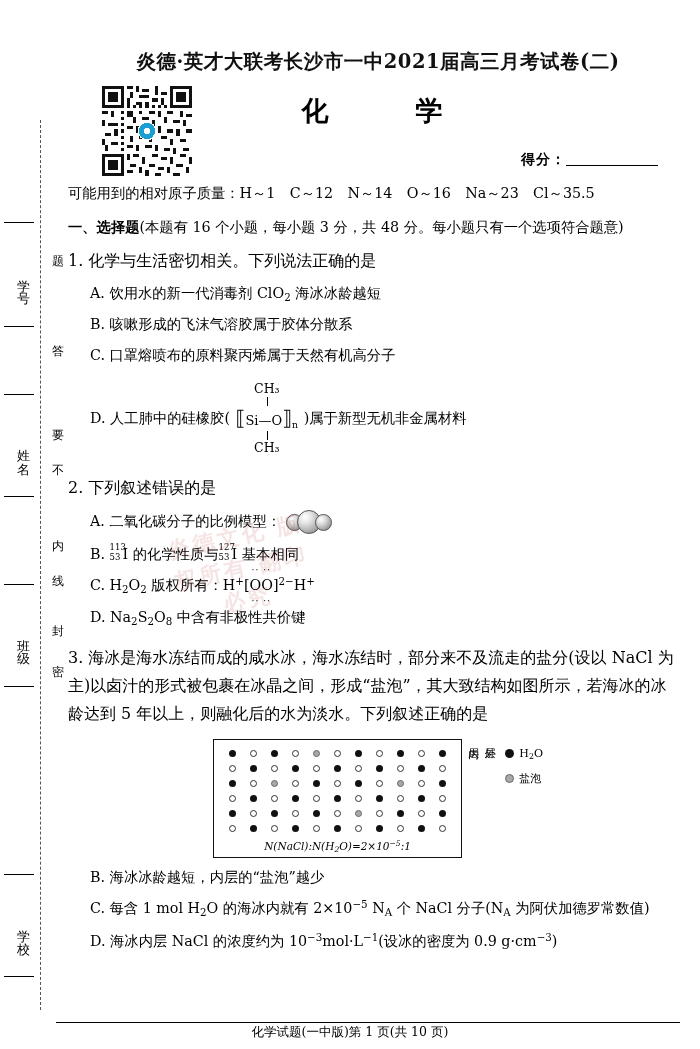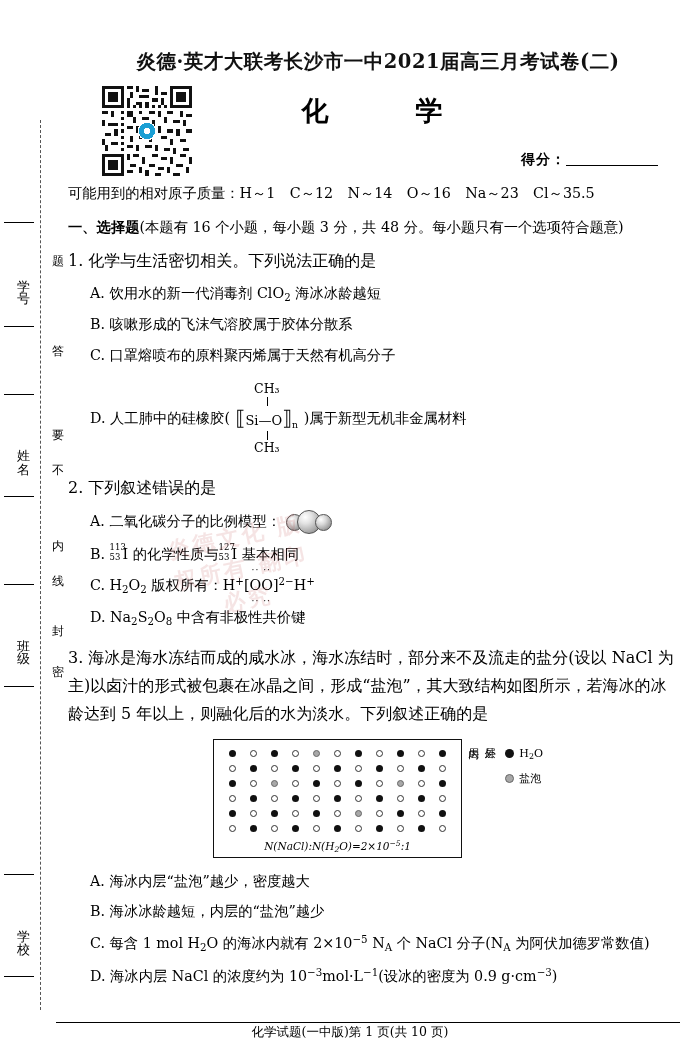--- a/index.html
+++ b/index.html
@@ -595,21 +595,20 @@
             <span><span>H</span><sub>2</sub><span>O</span></span>
           </div>
           <div class="row">
             <span class="sw gray"></span>
             <span>盐泡</span>
           </div>
         </div>
       </div>
     </div>
 
-    <div class="opt" style="margin-top:12px;">A. 海冰内层“盐泡”越少，密度越大</div>
     <div class="opt">B. 海冰冰龄越短，内层的“盐泡”越少</div>
     <div class="opt">
       <span>C. 每含 1 mol H</span><sub>2</sub><span>O 的海冰内就有 2×10</span><sup>−5</sup><span> N</span><sub>A</sub><span> 个 NaCl 分子(N</span><sub>A</sub><span> 为阿伏加德罗常数值)</span>
     </div>
     <div class="opt">
       <span>D. 海冰内层 NaCl 的浓度约为 10</span><sup>−3</sup><span>mol·L</span><sup>−1</sup><span>(设冰的密度为 0.9 g·cm</span><sup>−3</sup><span>)</span>
     </div>
 
   </div>
 

